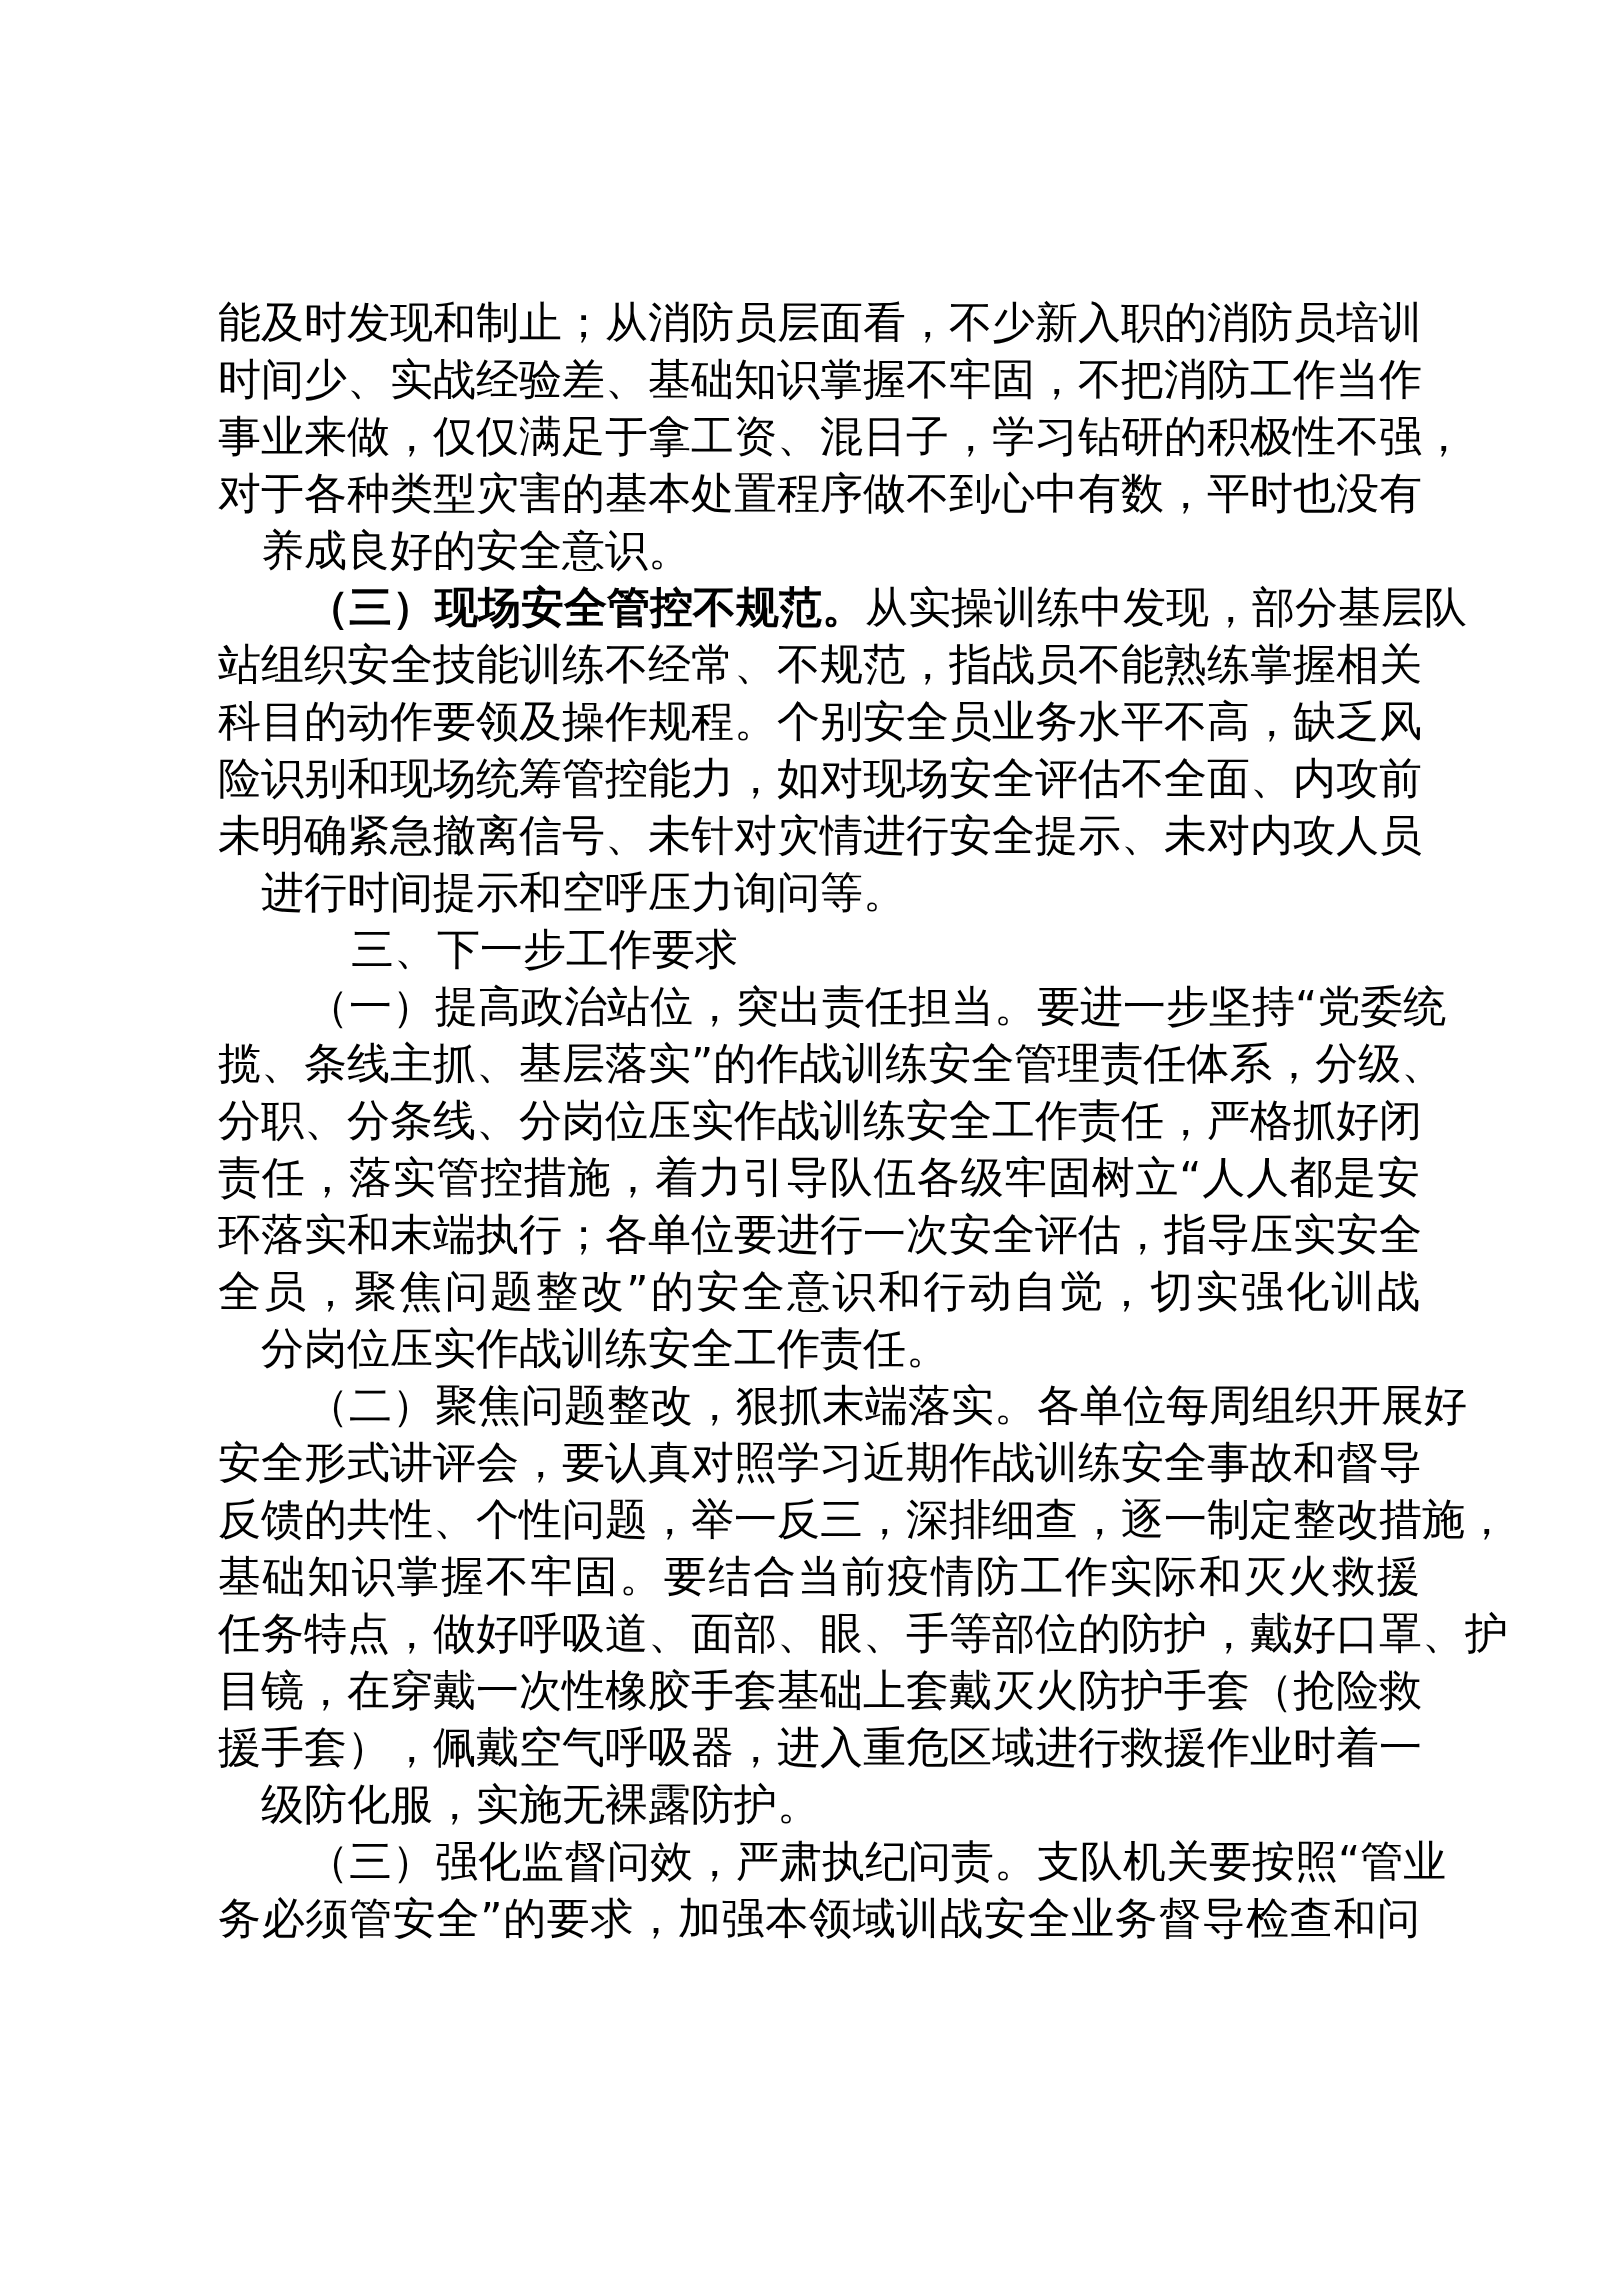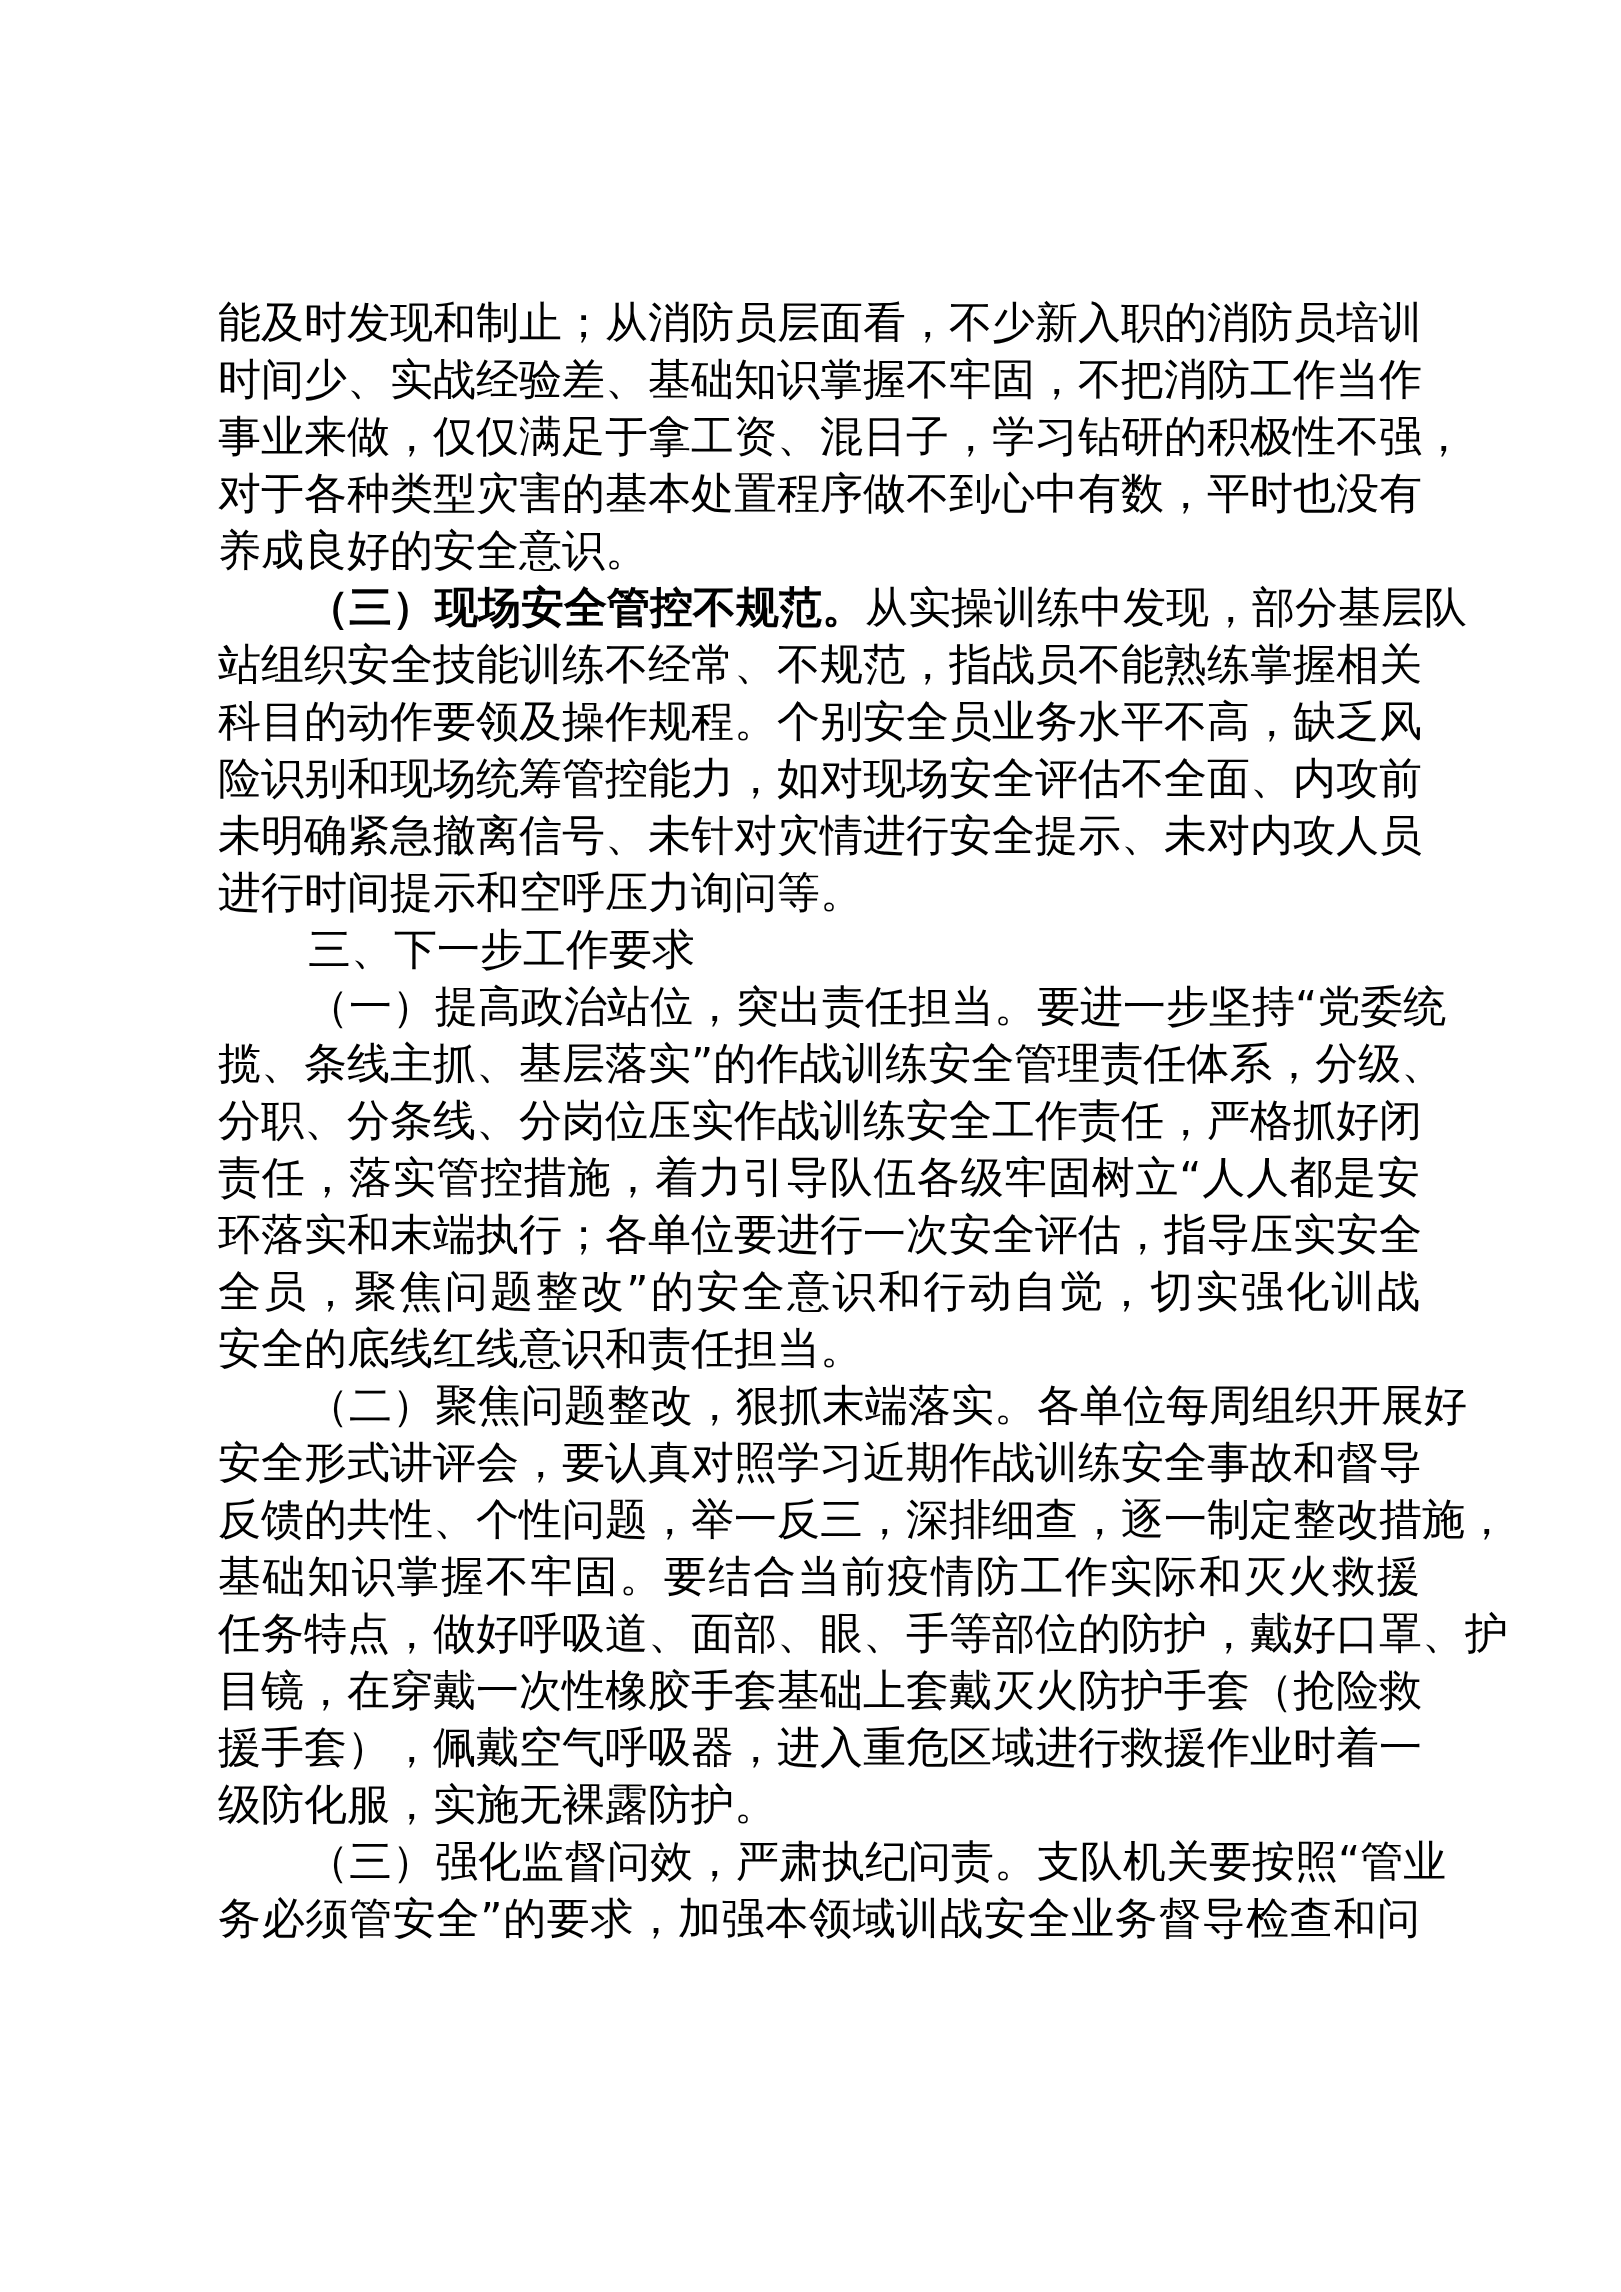--- a/index.html
+++ b/index.html
@@ -34,20 +34,21 @@
       position: relative;
       height: 57px;
       line-height: 57px;
       white-space: nowrap;
       text-align: justify;
       text-align-last: justify;
       overflow: visible;
     }
     .line.last {
       text-align-last: left;
+      margin-left: 43px;
     }
     .line.indent {
       padding-left: 90px;
     }
     .line.indent-heading {
       padding-left: 88px;
     }
     .bold {
       font-weight: bold;
     }
@@ -77,21 +78,21 @@
 
     <div class="line last indent">三、下一步工作要求</div>
 
     <div>
       <div class="line indent-heading">（一）提高政治站位，突出责任担当。要进一步坚持“党委统</div>
       <div class="line">揽、条线主抓、基层落实”的作战训练安全管理责任体系，分级、</div>
       <div class="line">分职、分条线、分岗位压实作战训练安全工作责任，严格抓好闭</div>
       <div class="line">责任，落实管控措施，着力引导队伍各级牢固树立“人人都是安</div>
       <div class="line">环落实和末端执行；各单位要进行一次安全评估，指导压实安全</div>
       <div class="line">全员，聚焦问题整改”的安全意识和行动自觉，切实强化训战</div>
-      <div class="line last">安全的底线红线意识和责任担当。</div>
+      <div class="line last">分岗位压实作战训练安全工作责任。</div>
     </div>
 
     <div>
       <div class="line indent-heading">（二）聚焦问题整改，狠抓末端落实。各单位每周组织开展好</div>
       <div class="line">安全形式讲评会，要认真对照学习近期作战训练安全事故和督导</div>
       <div class="line">反馈的共性、个性问题，举一反三，深排细查，逐一制定整改措施，</div>
       <div class="line">基础知识掌握不牢固。要结合当前疫情防工作实际和灭火救援</div>
       <div class="line">任务特点，做好呼吸道、面部、眼、手等部位的防护，戴好口罩、护</div>
       <div class="line">目镜，在穿戴一次性橡胶手套基础上套戴灭火防护手套（抢险救</div>
       <div class="line">援手套），佩戴空气呼吸器，进入重危区域进行救援作业时着一</div>

